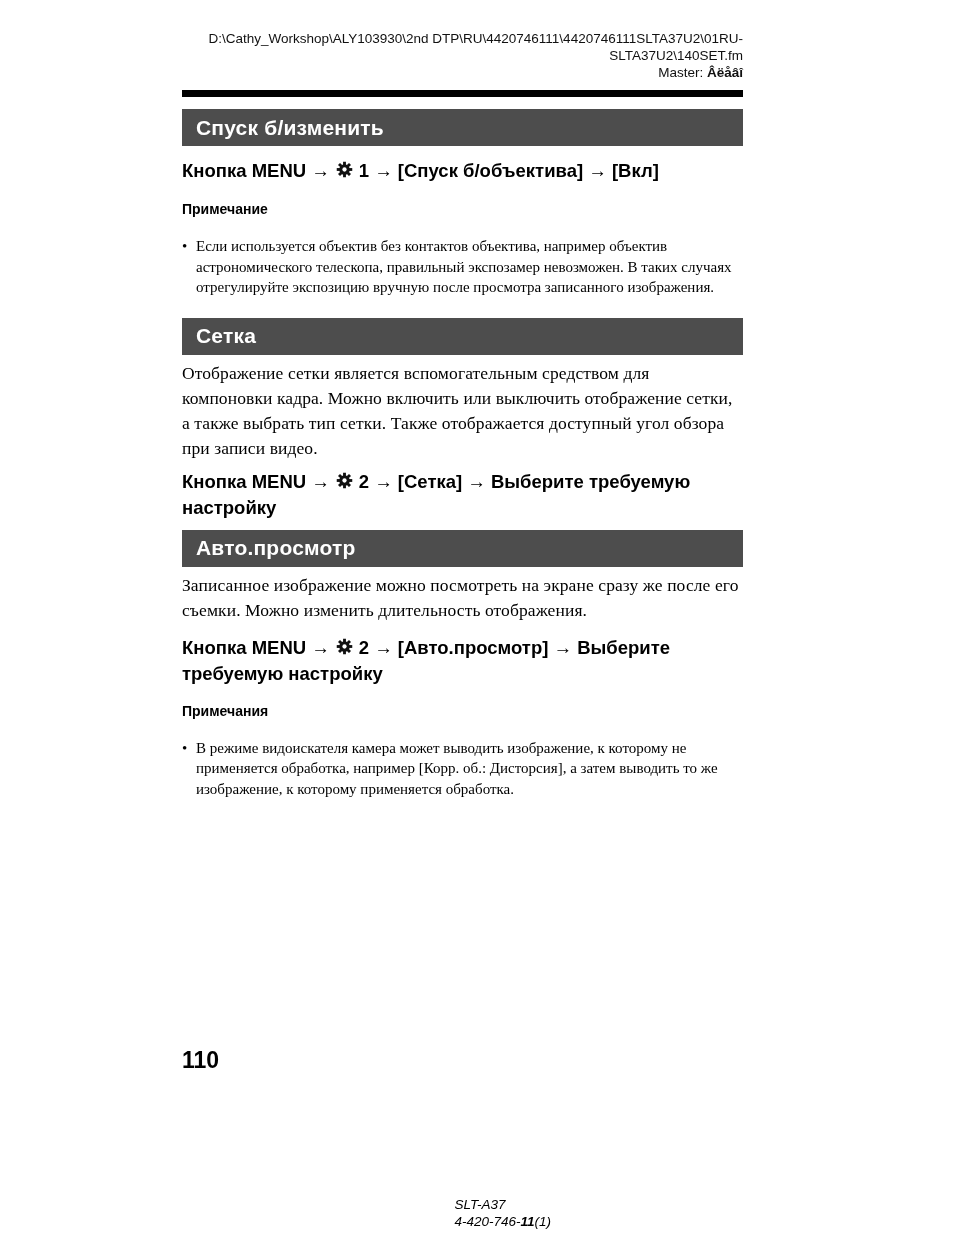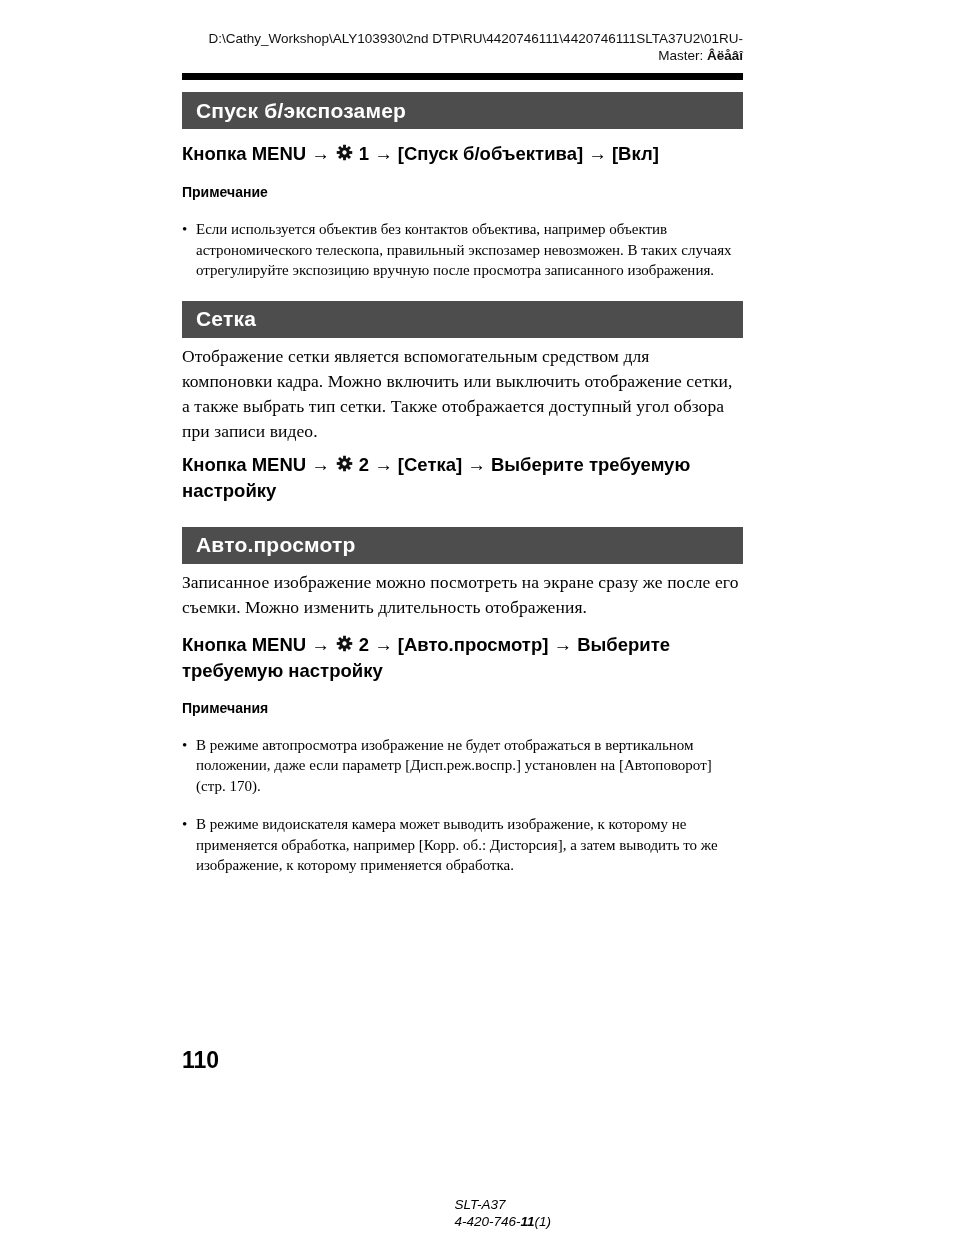--- a/index.html
+++ b/index.html
@@ -17,21 +17,21 @@
   .running-head{text-align:right;font-weight:bold;font-size:13.5px;line-height:17px;margin-top:74px;}
 
   .rule{height:7px;background:#000;margin-top:9px;}
 
   .section-bar{
     margin-top:12px;height:37px;background:#4d4d4d;color:#fff;
     font-size:21px;font-weight:bold;display:flex;align-items:center;
     padding-left:14px;box-sizing:border-box;letter-spacing:.2px;
   }
   .section-bar.sp20{margin-top:20px;}
-  .section-bar.sp19{margin-top:23px;}
+  .section-bar.sp19{margin-top:9px;}
 
   .body-text{
     font-family:"Liberation Serif",serif;font-size:17.5px;line-height:25px;
     margin-top:7px;letter-spacing:.1px;
   }
   .body-text.sp6{margin-top:6px;}
 
   .menu-cmd{
     font-size:18.5px;line-height:26px;font-weight:bold;margin-top:12px;
   }
@@ -55,28 +55,29 @@
   .footer .bold{font-weight:bold;}
 </style>
 </head>
 <body>
 
 <div class="page">
   <div class="column">
 
     <div class="header-block">
       <div>D:\Cathy_Workshop\ALY103930\2nd DTP\RU\4420746111\4420746111SLTA37U2\01RU-</div>
+      <div>SLTA37U2\140SET.fm</div>
       <div><span>Master: </span><span class="bold">Âëåâî</span></div>
     </div>
 
 
     <div class="rule"></div>
 
     <div class="section-bar">
-      <span>Спуск б/экспозамер</span>
+      <span>Спуск б/изменить</span>
     </div>
     <div class="menu-cmd">
       <span>Кнопка MENU →</span><span class="gear"><svg viewBox="0 0 24 24">
             <g fill="#111">
               <circle cx="12" cy="12" r="6.6"></circle>
               <g>
                 <rect x="10.2" y="2.2" width="3.6" height="4.2"></rect>
                 <rect x="10.2" y="2.2" width="3.6" height="4.2" transform="rotate(45 12 12)"></rect>
                 <rect x="10.2" y="2.2" width="3.6" height="4.2" transform="rotate(90 12 12)"></rect>
                 <rect x="10.2" y="2.2" width="3.6" height="4.2" transform="rotate(135 12 12)"></rect>
@@ -134,21 +135,20 @@
                 <rect x="10.2" y="2.2" width="3.6" height="4.2" transform="rotate(225 12 12)"></rect>
                 <rect x="10.2" y="2.2" width="3.6" height="4.2" transform="rotate(270 12 12)"></rect>
                 <rect x="10.2" y="2.2" width="3.6" height="4.2" transform="rotate(315 12 12)"></rect>
               </g>
               <circle cx="12" cy="12" r="2.7" fill="#fff"></circle>
             </g>
           </svg></span><span>2 → [Авто.просмотр] → Выберите требуемую настройку</span>
     </div>
     <div class="notes-title sp15">Примечания</div>
     <ul class="notes">
-      <li>В режиме автопросмотра изображение не будет отображаться в вертикальном положении, даже если параметр [Дисп.реж.воспр.] установлен на [Автоповорот] (стр. 170).</li>
       <li>В режиме видоискателя камера может выводить изображение, к которому не применяется обработка, например [Корр. об.: Дисторсия], а затем выводить то же изображение, к которому применяется обработка.</li>
     </ul>
 
   </div>
 
   <div class="page-number">110</div>
 
   <div class="footer">
     <div>SLT-A37</div>
     <div><span>4-420-746-</span><span class="bold">11</span><span>(1)</span></div>

